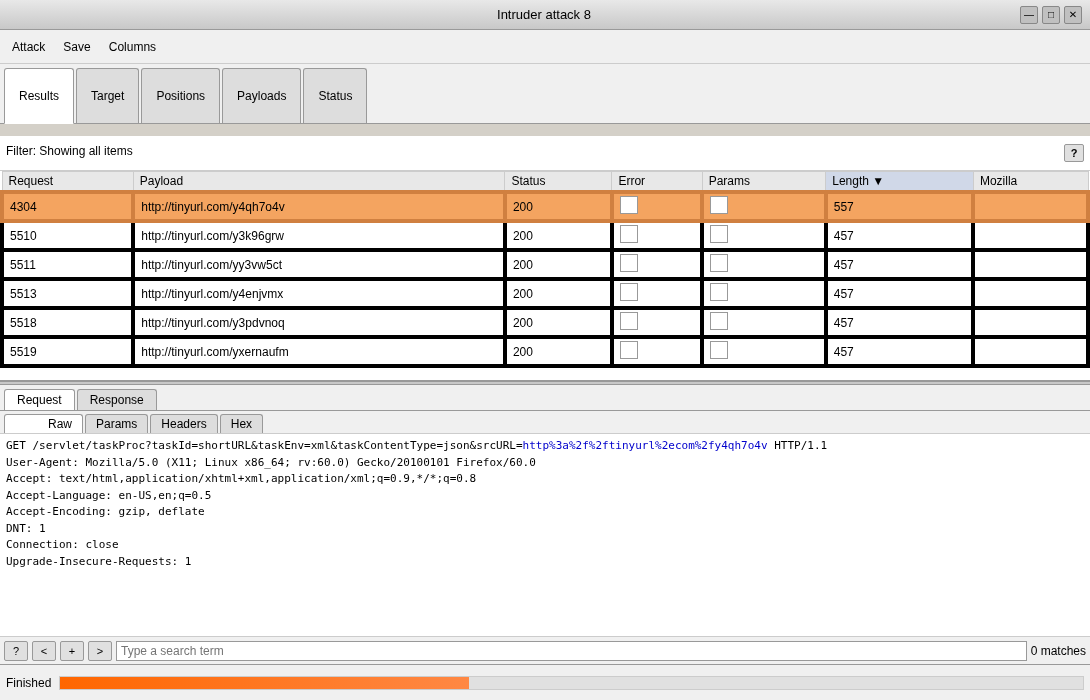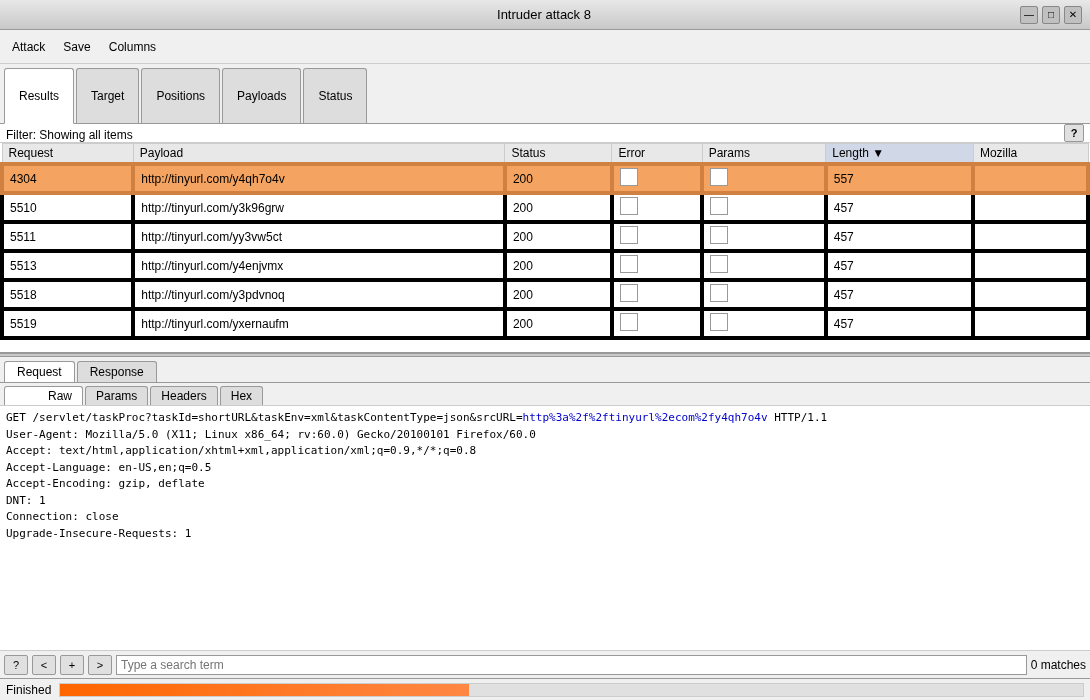--- a/index.html
+++ b/index.html
@@ -88,24 +88,25 @@
       background: #fff;
       border-bottom: 1px solid #fff;
       margin-bottom: -1px;
       font-weight: normal;
     }
 
     
     .filter-bar {
       background: #fff;
       border-bottom: 1px solid #ccc;
-      padding: 0 6px;
-      display: flex;
-      align-items: flex-end;
+      padding: 8px 6px;
+      display: flex;
+      align-items: flex-start;
       justify-content: space-between;
+      margin-top: 12px;
     }
     .filter-text {
       font-size: 12px;
       color: #000;
     }
     .help-btn {
       width: 20px;
       height: 18px;
       background: #e0e0e0;
       border: 1px solid #999;
@@ -264,21 +265,21 @@
       background: #fff;
     }
     .matches-text {
       font-size: 12px;
       color: #000;
       white-space: nowrap;
     }
 
     
     .status-bar {
-      height: 22px;
+      height: 36px;
       background: #f0f0f0;
       border-top: 1px solid #999;
       display: flex;
       align-items: center;
       padding: 0 6px;
       gap: 8px;
     }
     .status-text {
       font-size: 12px;
       color: #000;

